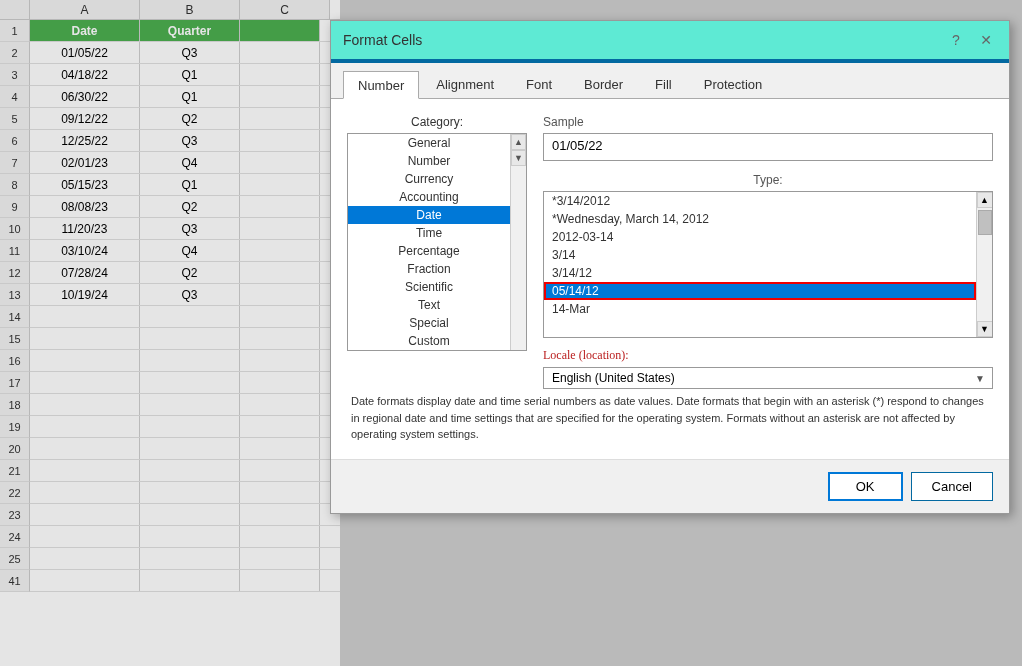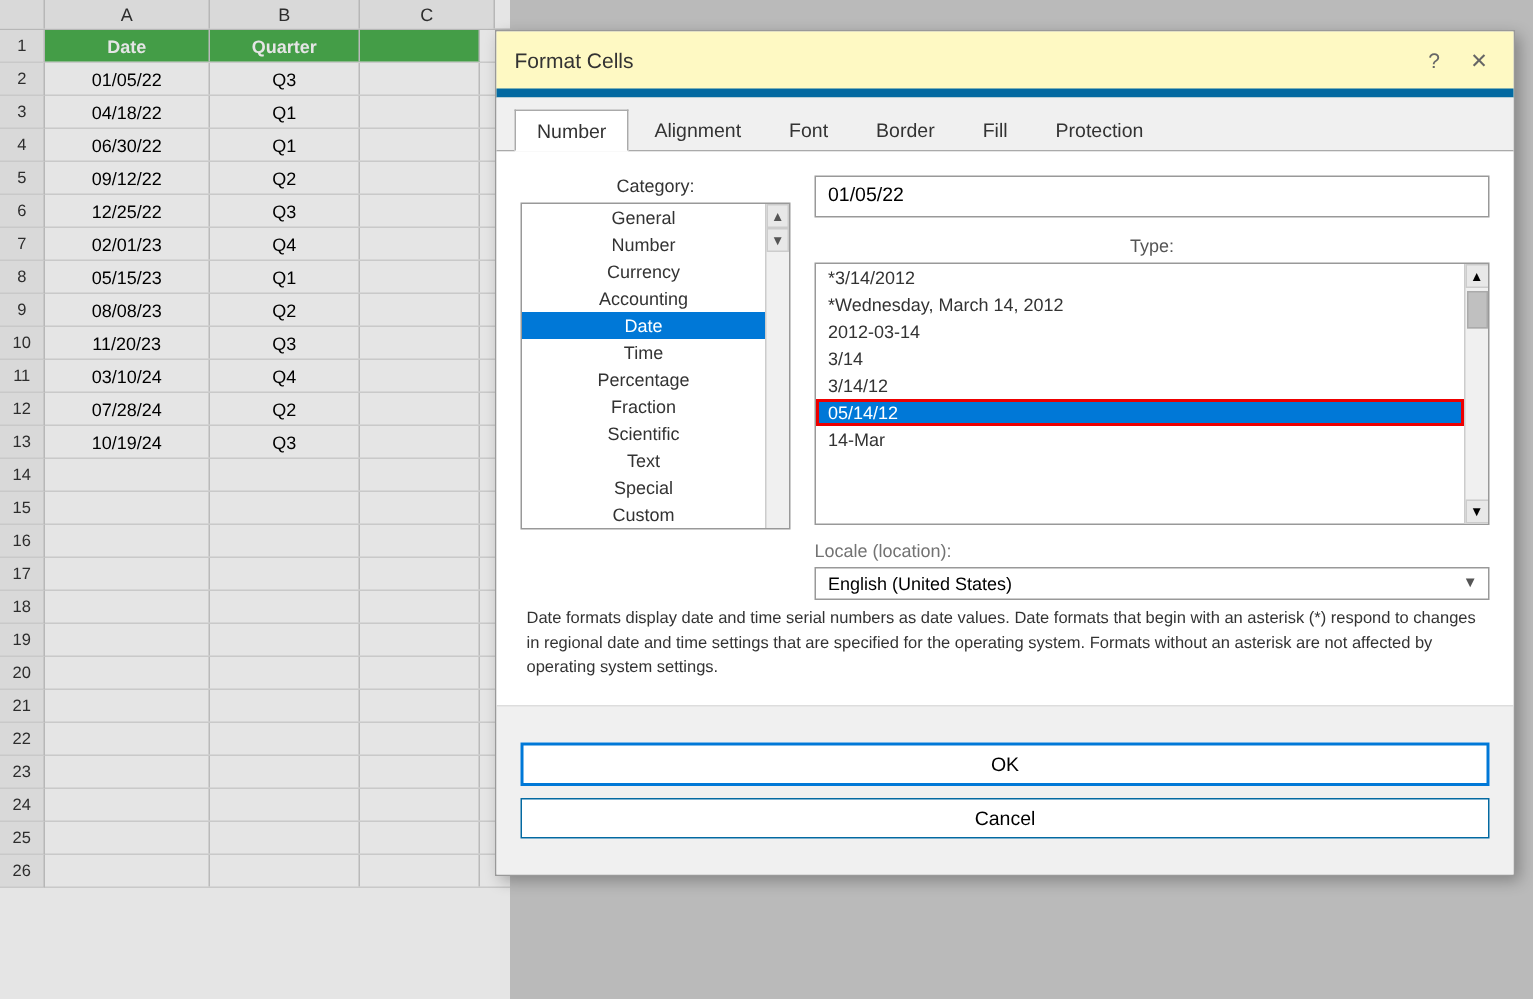--- a/index.html
+++ b/index.html
@@ -104,26 +104,26 @@
       position: absolute;
       top: 20px;
       left: 330px;
       width: 680px;
       background: #f0f0f0;
       border: 1px solid #999;
       box-shadow: 3px 3px 10px rgba(0,0,0,0.3);
     }
 
     .dialog-titlebar {
-      background: #fef9c3;
+      background: #5eead4;
       padding: 8px 12px;
       display: flex;
       justify-content: space-between;
       align-items: center;
-      border-bottom: 6px solid #0369a1;
+      border-bottom: 4px solid #0369a1;
     }
     .dialog-title {
       font-size: 14px;
       font-weight: normal;
       color: #333;
     }
     .dialog-controls {
       display: flex;
       gap: 8px;
       align-items: center;
@@ -249,21 +249,21 @@
     }
 
     .type-label {
       font-size: 12px;
       color: #555;
       margin-bottom: 4px;
       text-align: center;
     }
     .type-list-wrapper {
       border: 1px solid #999;
-      height: 175px;
+      height: 147px;
       overflow: hidden;
       position: relative;
       background: white;
     }
     .type-list {
       list-style: none;
       overflow-y: hidden;
       height: 100%;
     }
     .type-item {
@@ -305,22 +305,23 @@
     .type-scroll-thumb {
       width: 14px;
       height: 25px;
       background: #c0c0c0;
       border: 1px solid #aaa;
       margin-top: 2px;
     }
 
     .locale-label {
       font-size: 12px;
-      color: #737373;
+      color: #b91c1c;
       margin: 10px 0 4px;
+      font-family: Liberation Serif, serif;
     }
     .locale-select {
       width: 100%;
       padding: 3px 8px;
       font-size: 12px;
       border: 1px solid #999;
       background: white;
       cursor: pointer;
       appearance: none;
       -webkit-appearance: none;
@@ -343,27 +344,26 @@
     .description-text {
       font-size: 11px;
       color: #333;
       line-height: 1.5;
       margin-top: 4px;
       padding: 0 4px;
     }
 
     
     .dialog-footer {
-      padding: 24px 16px;
+      padding: 12px 16px;
       display: flex;
       justify-content: flex-end;
       gap: 8px;
       background: #f0f0f0;
       border-top: 1px solid #ddd;
-      flex-direction: column;
     }
     .btn {
       padding: 5px 20px;
       font-size: 13px;
       cursor: pointer;
       border: 1px solid #0369a1;
       background: white;
       min-width: 75px;
       text-align: center;
     }
@@ -401,21 +401,21 @@
         <div class="row-num">16</div>
         <div class="row-num">17</div>
         <div class="row-num">18</div>
         <div class="row-num">19</div>
         <div class="row-num">20</div>
         <div class="row-num">21</div>
         <div class="row-num">22</div>
         <div class="row-num">23</div>
         <div class="row-num">24</div>
         <div class="row-num">25</div>
-        <div class="row-num">26</div>
+        <div class="row-num">41</div>
       </div>
     <div class="data-cols" id="data-cols">
         <div class="data-row header-row">
           <div class="cell col-a">Date</div>
           <div class="cell col-b">Quarter</div>
           <div class="cell col-c"></div>
         </div>
         <div class="data-row">
           <div class="cell col-a">01/05/22</div>
           <div class="cell col-b">Q3</div>
@@ -589,20 +589,21 @@
               <div class="scrollbar-up">▲</div>
               <div style="flex:1;"></div>
               <div class="scrollbar-down">▼</div>
             </div>
           </div>
         </div>
 
         <div class="right-panel">
 
           <div class="sample-section">
+            <div class="section-label">Sample</div>
             <div class="sample-box">01/05/22</div>
           </div>
 
           <div>
             <div class="type-label">Type:</div>
             <div class="type-list-wrapper">
               <ul class="type-list" id="type-list" style="padding-right:16px;">
                   <li class="type-item">*3/14/2012</li>
                   <li class="type-item">*Wednesday, March 14, 2012</li>
                   <li class="type-item">2012-03-14</li>

